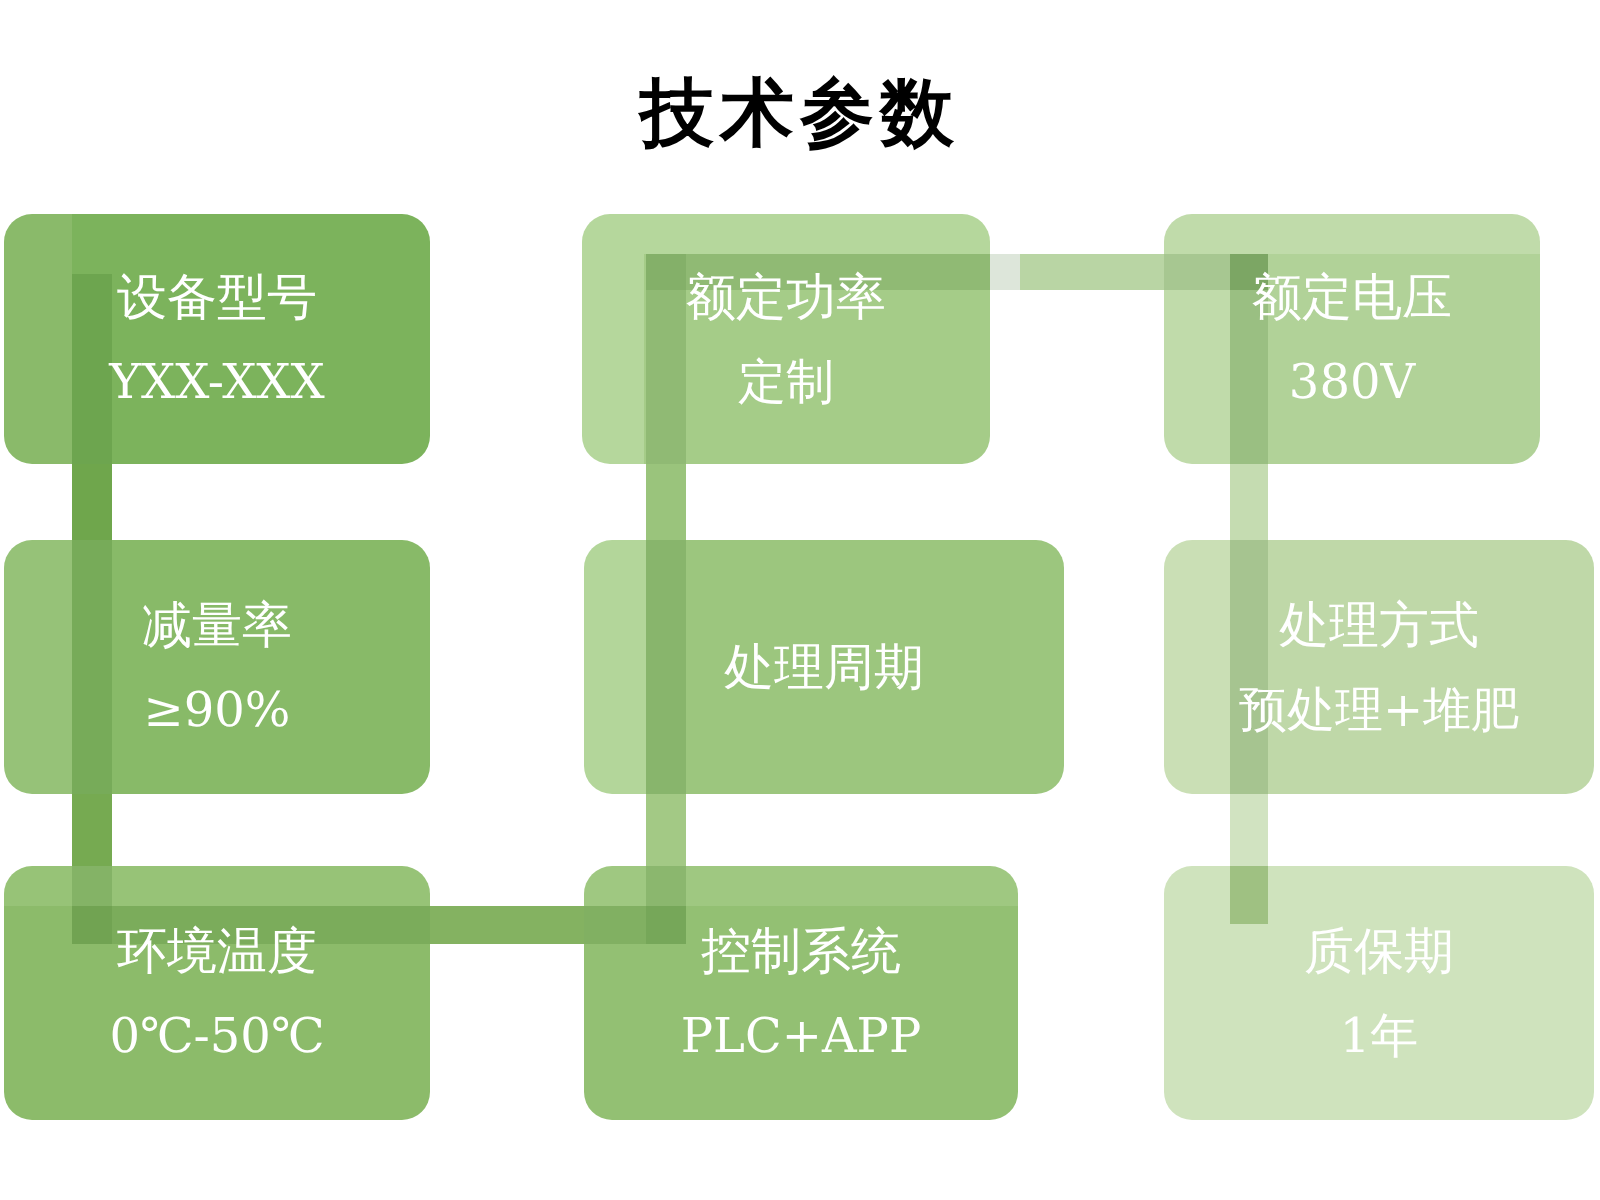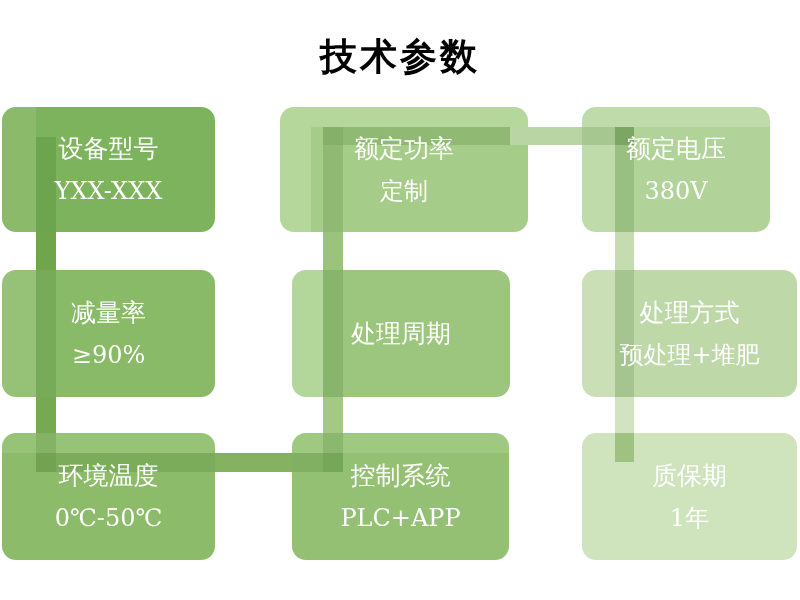--- a/index.html
+++ b/index.html
@@ -11,22 +11,22 @@
   .bx{position:absolute;border-radius:14px;box-sizing:border-box;
       display:flex;flex-direction:column;align-items:center;justify-content:center;
       padding-top:0;gap:10px;}
   .bx span{position:relative;z-index:2;color:#ffffff;line-height:32px;white-space:nowrap;}
   .lbl{font-size:25px;}
   .val{font-size:24px;}
   
   #b1{left:2px;  top:87px; width:213px;height:125px;background:linear-gradient(90deg,#8aba6a 0 34px,#7cb35c 34px);}
   #b2{left:2px;  top:250px;width:213px;height:127px;background:linear-gradient(90deg,#96c278 0 34px,#88ba68 34px);}
   #b3{left:2px;  top:413px;width:213px;height:127px;background:linear-gradient(180deg,#97c377 0 20px,#8cbb6a 20px);}
-  #b4{left:280px;top:87px; width:248px;height:125px;background:linear-gradient(180deg,#b5d79c 0 20px,rgba(255,255,255,0) 20px),linear-gradient(90deg,#b5d79c 0 31px,#a5cc88 31px);}
-  #b5{left:292px;top:250px;width:218px;height:127px;background:linear-gradient(90deg,#b3d69a 0 31px,#9cc67e 31px);}
+  #b4{left:291px;top:87px; width:204px;height:125px;background:linear-gradient(180deg,#b5d79c 0 20px,rgba(255,255,255,0) 20px),linear-gradient(90deg,#b5d79c 0 31px,#a5cc88 31px);}
+  #b5{left:292px;top:250px;width:240px;height:127px;background:linear-gradient(90deg,#b3d69a 0 31px,#9cc67e 31px);}
   #b6{left:292px;top:413px;width:217px;height:127px;background:linear-gradient(180deg,#9fc881 0 20px,#93c073 20px);}
   #b7{left:582px;top:87px; width:188px;height:125px;background:linear-gradient(180deg,#c0dbaa 0 20px,rgba(255,255,255,0) 20px),linear-gradient(90deg,#c0dbaa 0 33px,#b1d298 33px);}
   #b8{left:582px;top:250px;width:215px;height:127px;background:linear-gradient(90deg,#cadfb5 0 33px,#bfd8a8 33px);}
   #b9{left:582px;top:413px;width:215px;height:127px;background:#cfe3bd;}
   
   .seg{position:absolute;z-index:1;}
   .ov{background:rgba(30,85,5,0.15);}   
   .ovc{background:rgba(30,85,5,0.10);}  
   #s1 {left:36px; top:117px;width:20px;height:95px;}
   #s2 {left:36px; top:212px;width:20px;height:38px;background:#6fa64c;}

